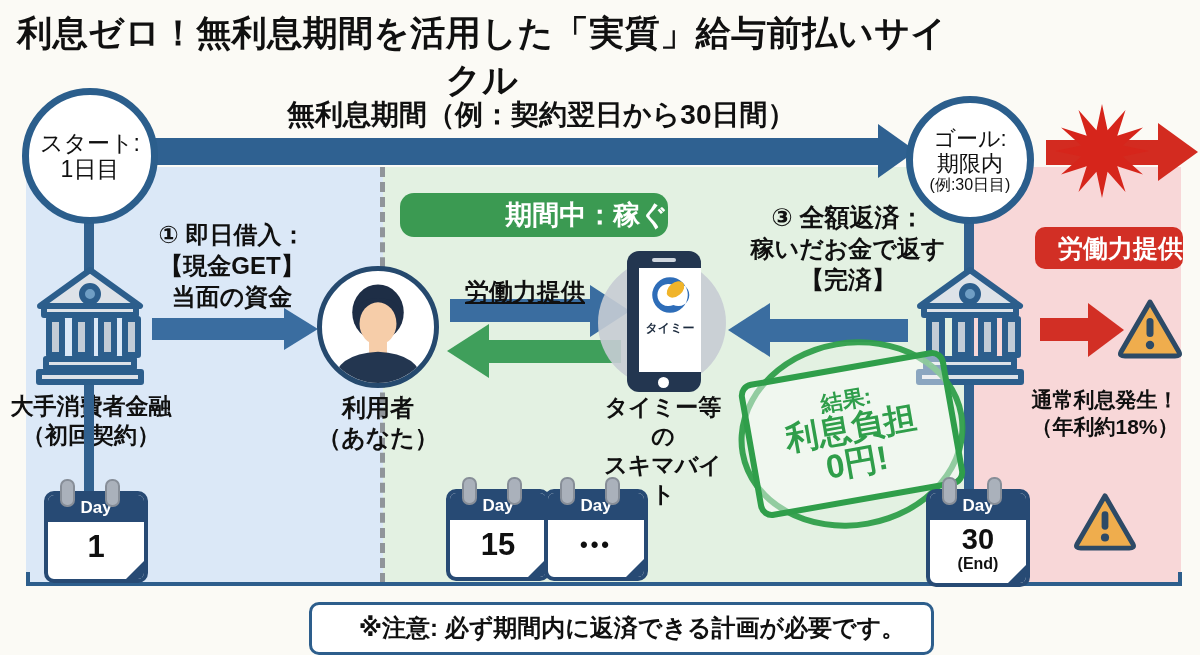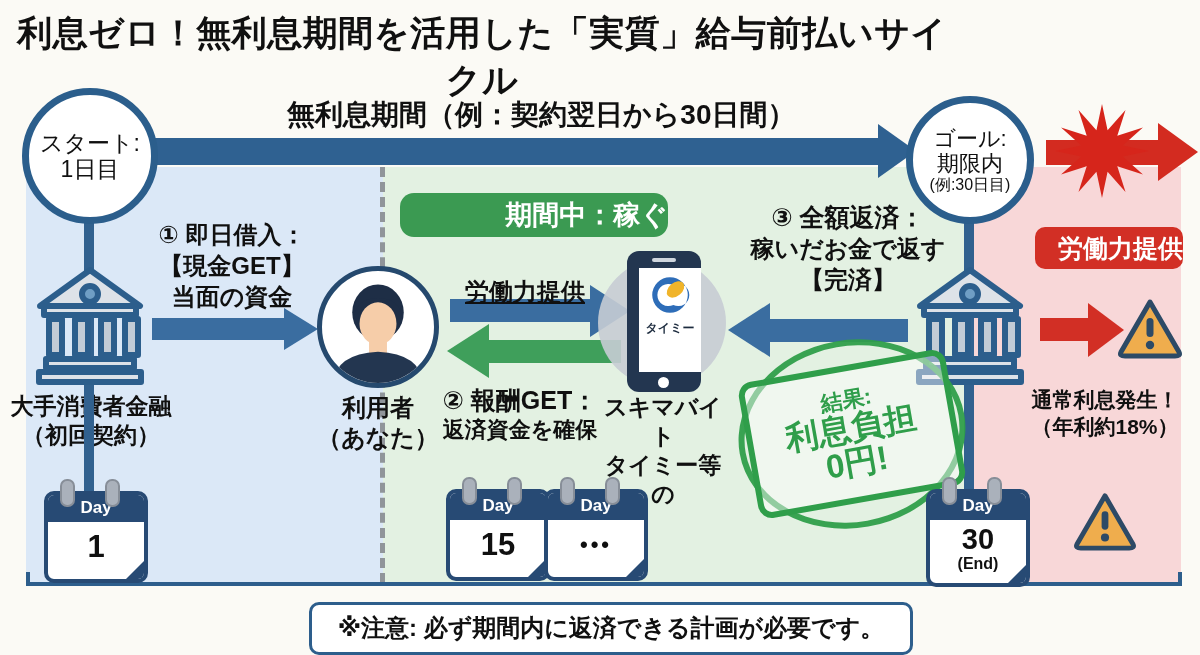--- a/index.html
+++ b/index.html
@@ -37,21 +37,21 @@
 
   .avatar{position:absolute;left:317px;top:266px;width:112px;height:112px;background:#fff;border:5px solid #25496e;border-radius:50%;overflow:hidden;z-index:4;}
 
   .phone{position:absolute;left:627px;top:251px;width:74px;height:141px;background:#233650;border-radius:12px;z-index:4;}
   .phone-speaker{position:absolute;left:25px;top:7px;width:24px;height:4px;background:#cfd6de;border-radius:2px;}
   .phone-screen{position:absolute;left:12px;top:17px;width:62px;height:104px;background:#fff;border-radius:0;text-align:center;}
   .phone-home{position:absolute;left:31px;bottom:4px;width:11px;height:11px;background:#fff;border-radius:50%;}
   .phone-label{font-size:12px;font-weight:900;color:#1c2b3e;margin-top:1px;}
 
   .note{position:absolute;left:309px;top:602px;width:598px;height:47px;background:#fff;border:3px solid #2d5e8c;border-radius:10px;
-    text-align:center;font-size:24px;font-weight:900;line-height:45px;z-index:5;}
+    text-align:center;font-size:24px;font-weight:900;line-height:45px;z-index:5;padding-left:21px;}
 </style>
 </head>
 <body>
 
 <div id="canvas">
 
   <div class="abs ctr b9" style="left:0;width:964px;top:10px;font-size:35px;letter-spacing:.5px;">利息ゼロ！無利息期間を活用した「実質」給与前払いサイクル</div>
 
   <div class="zone" style="left:26px;width:357px;background:#dbe8f7;"></div>
   <div class="zone" style="left:383px;width:590px;background:#e3f1e2;"></div>
@@ -127,40 +127,36 @@
     <div>利用者</div>
     <div>（あなた）</div>
   </div>
 
   <div class="abs ctr b9 nowrap" style="left:445px;top:276px;width:160px;font-size:24px;z-index:3;text-decoration:underline;">労働力提供</div>
   <div class="bar" style="left:450px;top:299px;width:140px;height:23px;background:#3a6da0;z-index:2;"></div>
   <div class="head" style="left:590px;top:285px;border-left:40px solid #3a6da0;border-top:26px solid transparent;border-bottom:26px solid transparent;z-index:2;"></div>
 
   <div class="head" style="left:447px;top:324px;border-right:42px solid #3f9f5b;border-top:27px solid transparent;border-bottom:27px solid transparent;z-index:2;"></div>
   <div class="bar" style="left:489px;top:340px;width:132px;height:23px;background:#3f9f5b;z-index:2;"></div>
-  <div class="abs ctr b9" style="left:420px;top:384px;width:200px;z-index:3;">
-    <div style="font-size:25px;line-height:32px;">② 報酬GET：</div>
-    <div style="font-size:22px;line-height:28px;">返済資金を確保</div>
-  </div>
 
   <div class="abs" style="left:598px;top:259px;width:128px;height:128px;border-radius:50%;background:#c7ccd4;opacity:.9;z-index:3;"></div>
   <div class="phone">
     <div class="phone-speaker"></div>
     <div class="phone-screen">
       <svg width="40" height="40" viewBox="0 0 36 36" style="margin-top:7px;">
         <path fill="#2e6db8" fill-rule="evenodd" d="M18 2 A16 16 0 1 0 18 34 A16 16 0 1 0 18 2 Z M21 9 A10 10 0 1 1 21 27 A10 10 0 1 1 21 9 Z"></path>
         <ellipse cx="23" cy="13" rx="9" ry="6" transform="rotate(-40 23 13)" fill="#f0b42a"></ellipse>
       </svg>
       <div class="phone-label">タイミー</div>
     </div>
     <div class="phone-home"></div>
   </div>
   <div class="abs ctr b9" style="left:593px;top:393px;width:140px;font-size:23px;line-height:29px;z-index:4;">
+    <div>タイミー等の</div>
     <div>スキマバイト</div>
-    <div>タイミー等の</div>
   </div>
 
   <div class="abs ctr b9" style="left:733px;top:202px;width:230px;font-size:24px;line-height:31px;z-index:2;">
     <div style="font-size:25px;">③ 全額返済：</div>
     <div>稼いだお金で返す</div>
     <div>【完済】</div>
   </div>
   <div class="head" style="left:728px;top:303px;border-right:42px solid #3a6da0;border-top:27px solid transparent;border-bottom:27px solid transparent;z-index:2;"></div>
   <div class="bar" style="left:770px;top:319px;width:138px;height:23px;background:#3a6da0;z-index:2;"></div>
 

